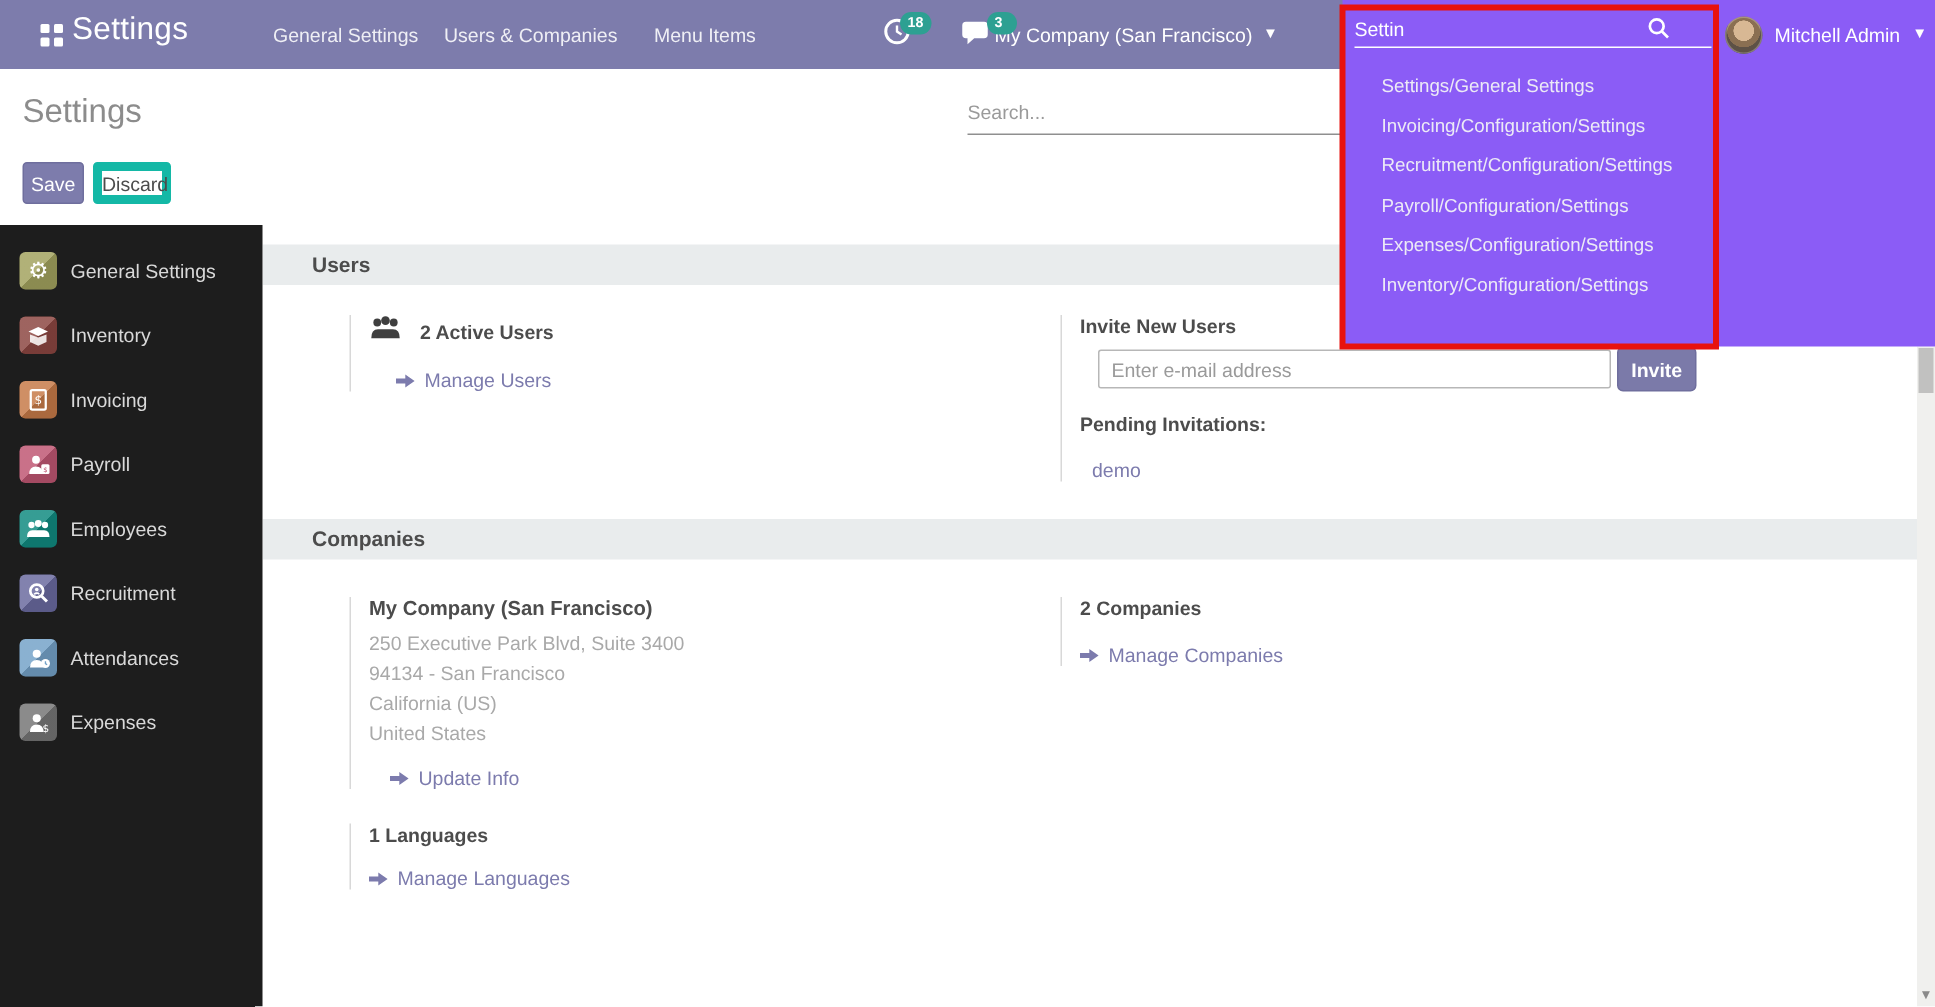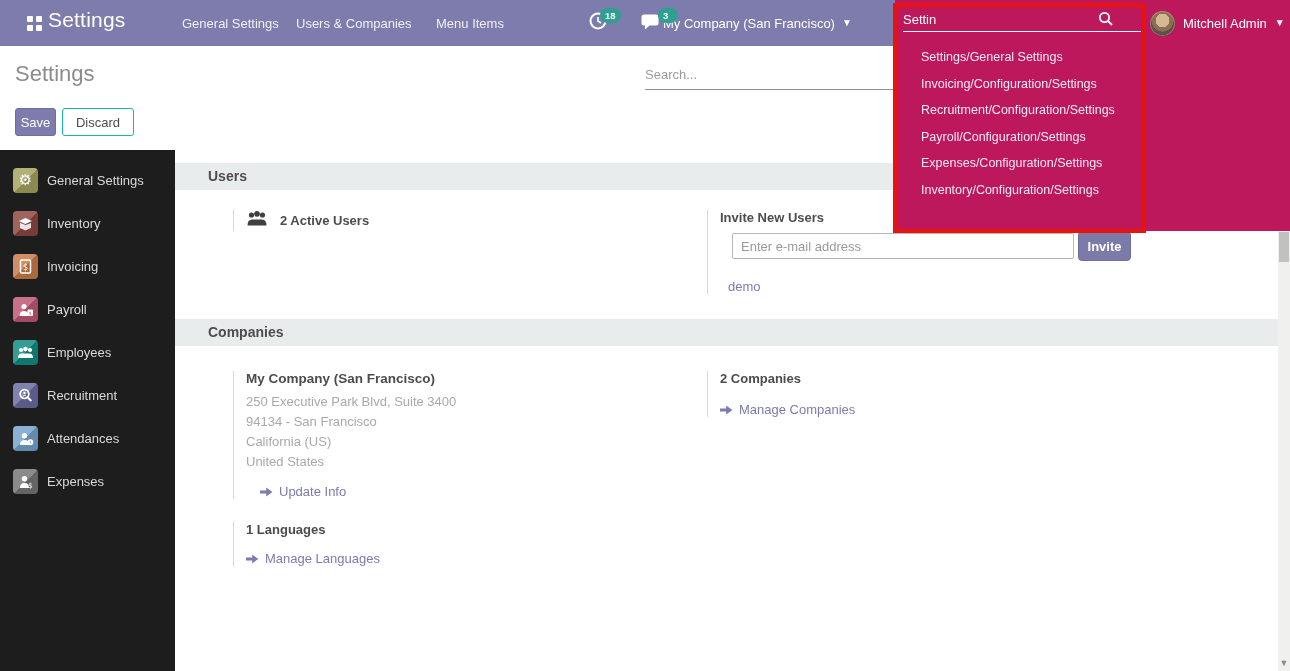--- a/index.html
+++ b/index.html
@@ -18,21 +18,21 @@
   #nav-m0 { left:182px; } #nav-m1 { left:296px; } #nav-m2 { left:436px; }
 
   .systray-icon { position:absolute; top:11px; width:22px; height:22px; cursor:pointer; }
   .badge { position:absolute; top:8px; min-width:20px; height:15px; padding:0 5px; border-radius:8px;
     background:#2da092; color:#fff; font-size:9.5px; font-weight:bold; line-height:15px; z-index:2; }
   .company-menu { position:absolute; left:663px; top:0; height:46px; display:flex; align-items:center;
     color:#fff; font-size:13px; cursor:pointer; gap:7px; }
   .caret { font-size:10px; color:#fff; line-height:1; }
 
   
-  .dropdown-panel { position:absolute; left:895px; top:0; width:395px; height:231px; background:#be185d; z-index:5; }
+  .dropdown-panel { position:absolute; left:895px; top:0; width:395px; height:231px; background:#8b5cf6; z-index:5; }
   .panel-search-input { position:absolute; left:8px; top:8px; width:238px; height:24px; background:transparent;
     border:none; border-bottom:1.5px solid #fff; color:#fff; font-size:13px; outline:none;
     font-family:"Liberation Sans","DejaVu Sans",sans-serif; }
   .panel-search-icon { position:absolute; left:203px; top:11px; }
   .suggestions { position:absolute; left:0; top:44px; width:252px; }
   .suggestion-item { height:26.6px; line-height:26.6px; padding-left:26px; color:#eceaf6; font-size:12.5px;
     white-space:nowrap; cursor:pointer; }
 
   .user-menu { position:absolute; left:1150px; top:0; height:46px; display:flex; align-items:center; gap:8px;
     z-index:6; cursor:pointer; color:#fff; font-size:13px; }
@@ -43,22 +43,22 @@
   
   .red-box { position:absolute; left:893px; top:3px; width:253px; height:230px;
     border:4px solid #e8120e; z-index:10; pointer-events:none; }
 
   
   .control-panel { position:absolute; left:0; top:46px; width:1290px; height:104px; background:#fff; z-index:1; }
   .page-title { position:absolute; left:15px; top:15px; font-size:22px; color:#8c8c8c; }
   .btn { font-size:13px; border-radius:3px; cursor:pointer; font-family:inherit; }
   .btn-save { position:absolute; left:15px; top:62px; width:41px; height:28px; background:#7d7cac;
     color:#fff; border:1px solid #6f6e9d; }
-  .btn-discard { position:absolute; left:62px; top:62px; width:72px; height:28px; background:#fff;
-    color:#4c4c4c; border:1px solid #14b8a6; }
+  .btn-discard { position:absolute; left:62px; top:62px; width:52px; height:28px; background:#fff;
+    color:#4c4c4c; border:6px solid #14b8a6; }
   .cp-search { position:absolute; left:645px; top:14px; width:250px; height:30px; background:transparent;
     border:none; border-bottom:1px solid #8f8f8f; font-size:13px; color:#555; outline:none;
     font-family:"Liberation Sans","DejaVu Sans",sans-serif; }
   .cp-search::placeholder { color:#9a9a9a; }
 
   
   .sidebar { position:absolute; left:0; top:150px; width:175px; height:521px; background:#1d1d1d; z-index:2; padding-top:9px; }
   .side-item { height:43px; display:flex; align-items:center; padding-left:13px; cursor:pointer; }
   .tile { width:25px; height:25px; border-radius:4px; margin-right:9px; flex:0 0 auto;
     display:flex; align-items:center; justify-content:center; position:relative; overflow:hidden; }
@@ -263,27 +263,34 @@
           <span>
             <svg width="22" height="17" viewBox="0 0 22 17">
               <circle cx="5.5" cy="5" r="2.6" fill="#3f3f3f"></circle>
                 <circle cx="11" cy="3.8" r="2.9" fill="#3f3f3f"></circle>
                 <circle cx="16.5" cy="5" r="2.6" fill="#3f3f3f"></circle>
               <path d="M1.5 15.5 q0-6 4.5-6 h10 q4.5 0 4.5 6 z" fill="#3f3f3f"></path>
             </svg>
           </span>
           <span class="bold-line">2 Active Users</span>
         </div>
+        <div class="link" style="margin-top:14px;margin-left:18px;">
+          <svg width="13" height="10" viewBox="0 0 13 10">
+              <path d="M0 3.4 h6.2 V.6 L12.4 5 L6.2 9.4 V6.6 H0 z" fill="#7c7bad"></path>
+            </svg>
+          <span>Manage Users</span>
+        </div>
       </div>
       <div class="col">
         <div class="bold-line">Invite New Users</div>
         <div class="email-row">
           <input class="email-input" type="text" placeholder="Enter e-mail address" style="">
           <button class="btn-invite">Invite</button>
         </div>
+        <div class="bold-line" style="margin-top:12px;">Pending Invitations:</div>
         <div class="link" style="margin-top:16px;margin-left:8px;align-items:flex-end;">
           <span>demo</span>
         </div>
       </div>
     </div>
 
     <div class="band band2">Companies</div>
     <div class="row row2">
       <div class="col col-left">
         <div class="bold-line" style="font-size:13.5px;">My Company (San Francisco)</div>

